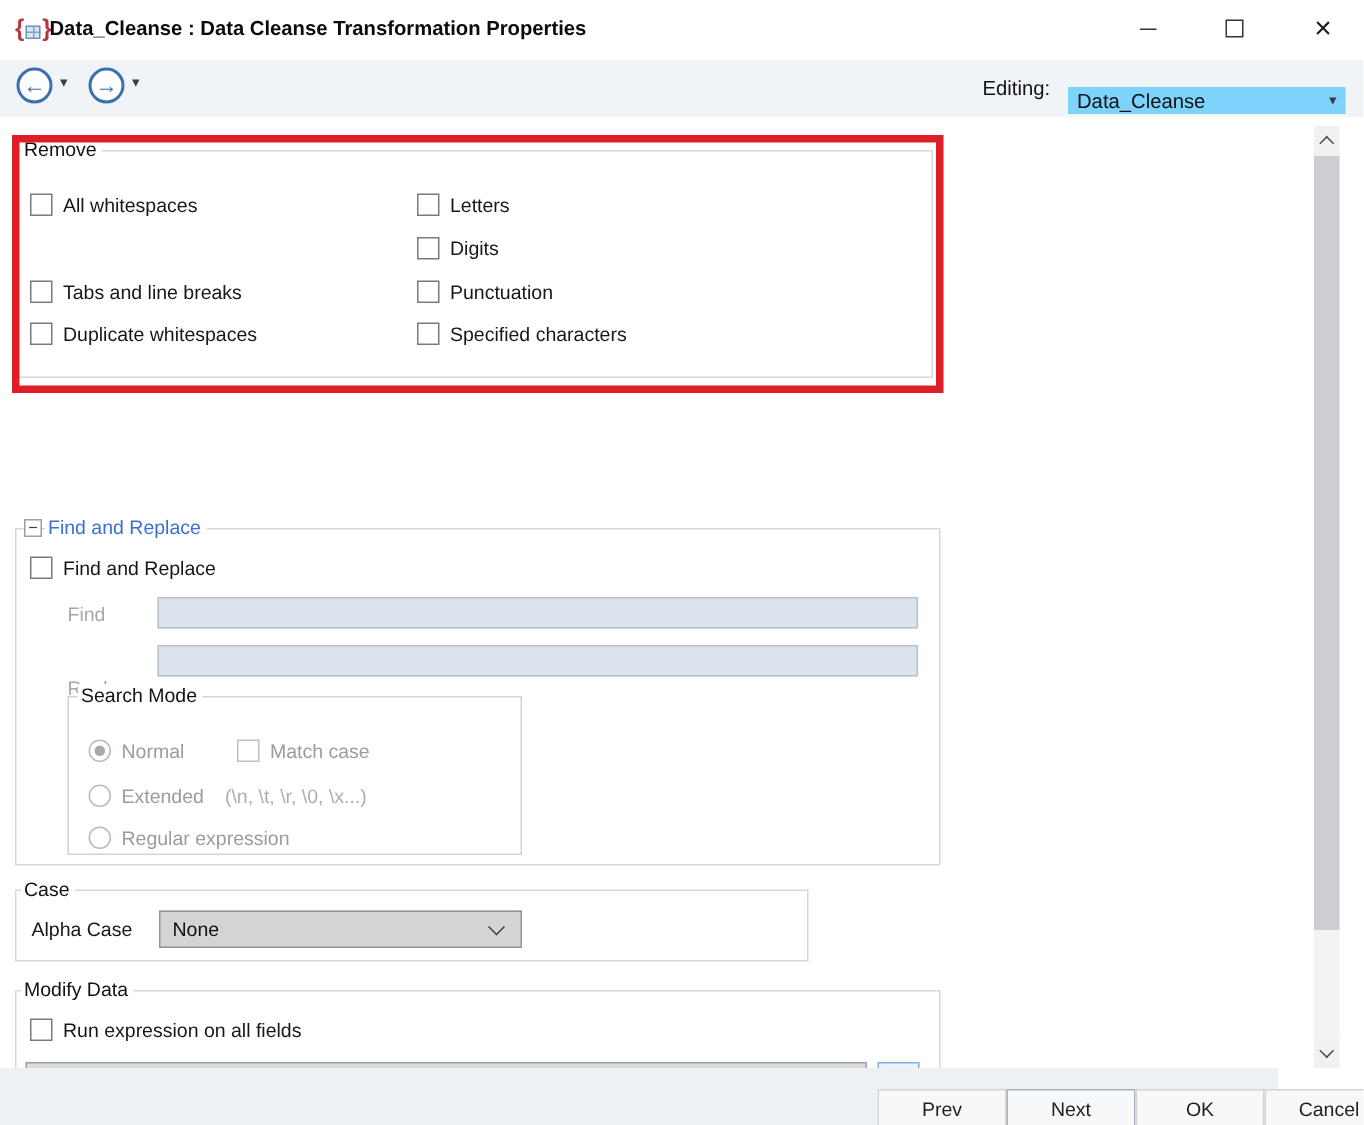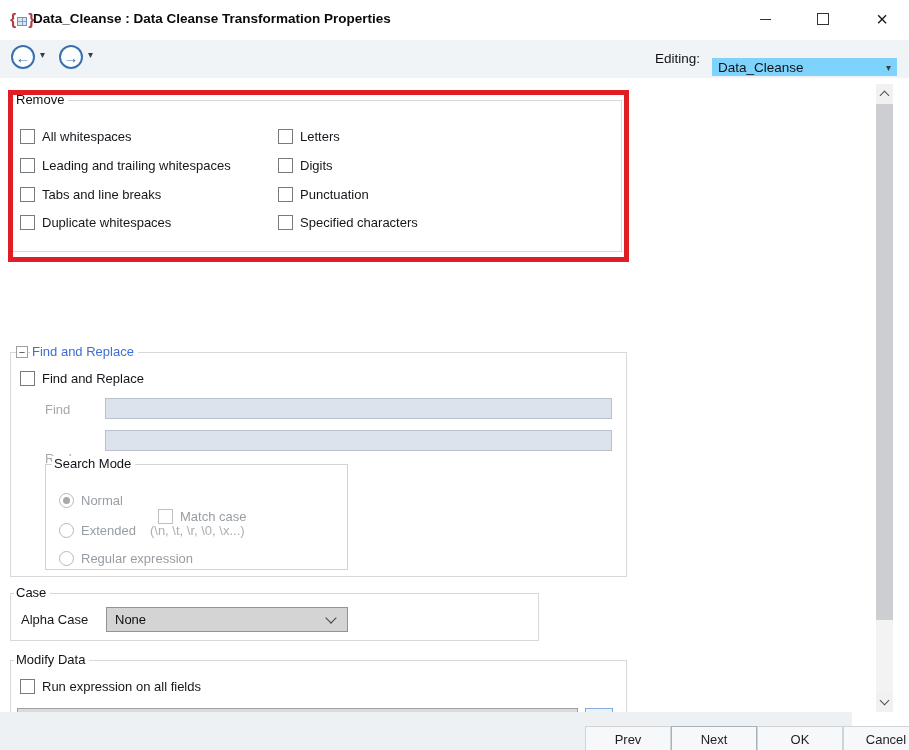--- a/index.html
+++ b/index.html
@@ -131,24 +131,20 @@
 <div class="content">
 
   <div class="redbox"></div>
 
   <div class="group" style="left:11px;top:22px;width:611px;height:152px;">
     <span class="group-label" style="left:2px;">Remove</span>
     <div class="row" style="left:8px;top:27px;">
         <span class="cb"></span>
         <span class="lbl">All whitespaces</span>
       </div>
-    <div class="row" style="left:8px;top:56px;">
-        <span class="cb"></span>
-        <span class="lbl">Leading and trailing whitespaces</span>
-      </div>
     <div class="row" style="left:8px;top:85px;">
         <span class="cb"></span>
         <span class="lbl">Tabs and line breaks</span>
       </div>
     <div class="row" style="left:8px;top:113px;">
         <span class="cb"></span>
         <span class="lbl">Duplicate whitespaces</span>
       </div>
     <div class="row" style="left:266px;top:27px;">
         <span class="cb"></span>
@@ -182,21 +178,21 @@
     <input class="txtin" style="left: 94px; top: 45px; width: 507px;" value="">
     <span class="flabel" style="left:34px;top:98px;">Replace</span>
     <input class="txtin" style="left: 94px; top: 77px; width: 507px;" value="">
 
     <div class="group" style="left:34px;top:111px;width:303px;height:106px;border-color:#cfd4d9;">
       <span class="group-label" style="left:6px;">Search Mode</span>
       <div class="row" style="left:13px;top:27px;">
           <span class="radio sel"></span>
           <span class="lbl dis">Normal</span>
         </div>
-      <div class="row" style="left:112px;top:43px;">
+      <div class="row" style="left:112px;top:27px;">
           <span class="cb dis"></span>
           <span class="lbl dis">Match case</span>
         </div>
       <div class="row" style="left:13px;top:57px;">
           <span class="radio"></span>
           <span class="lbl dis">Extended</span>
           <span class="hint">(\n, \t, \r, \0, \x...)</span>
         </div>
       <div class="row" style="left:13px;top:85px;">
           <span class="radio"></span>

